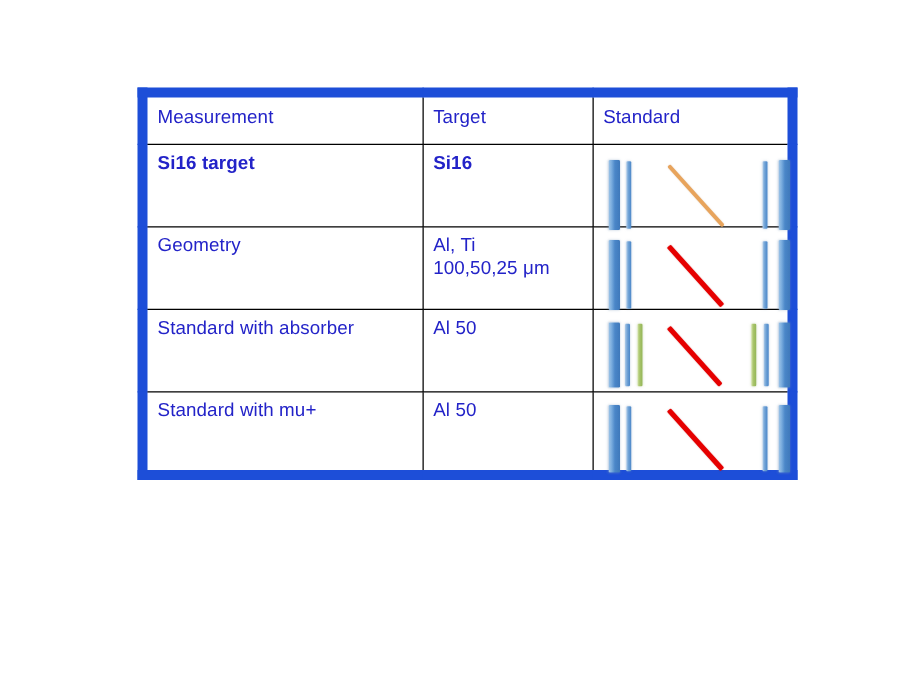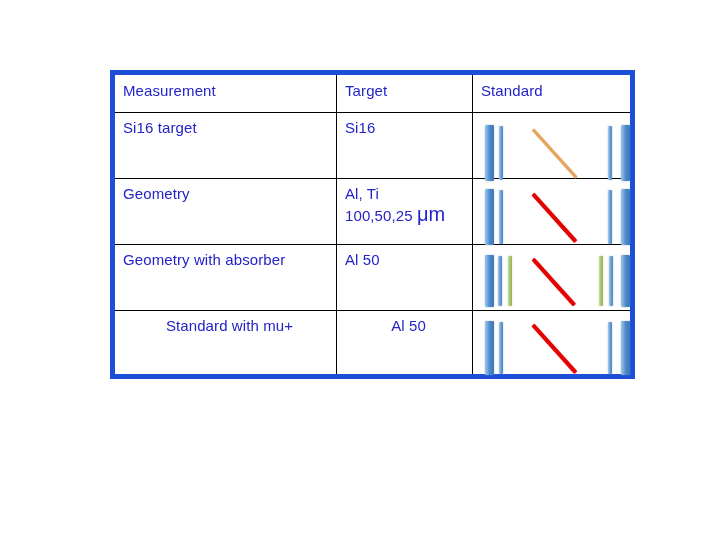--- a/index.html
+++ b/index.html
@@ -8,21 +8,21 @@
     font-family:"Liberation Sans",sans-serif;
     overflow:hidden;
   }
   #slide{position:relative;width:720px;height:540px;}
 
   table.geo-table{
     position:absolute;left:110px;top:70px;
     width:520px;
     border-collapse:collapse;
     table-layout:fixed;
-    border:5px solid #1d4ed8;
+    border:8px solid #1d4ed8;
   }
   table.geo-table td{
     border:1px solid #000000;
     vertical-align:top;
     padding:6px 0 0 8px;
     color:#2323c8;
     font-size:15px;
     line-height:1.18;
     letter-spacing:0.1px;
   }
@@ -80,21 +80,21 @@
   
   .down-arrow{position:absolute;width:16px;height:26px;}
   .down-arrow .shaft{
     position:absolute;left:5px;top:0;width:6px;height:14px;background:#e8111b;
   }
   .down-arrow .head{
     position:absolute;left:0;top:12px;width:0;height:0;
     border-left:8px solid transparent;border-right:8px solid transparent;
     border-top:14px solid #e8111b;
   }
-  .sub{font-size:20px;}
+  .sub{font-size:15px;}
 </style>
 </head>
 <body>
 
 <div id="slide">
 
   <table class="geo-table">
     <colgroup>
       <col class="c-measure">
         <col class="c-target">
@@ -102,21 +102,21 @@
     </colgroup>
     <tbody>
 
       <tr class="header-row">
         <td>Measurement</td>
         <td>Target</td>
         <td>Standard</td>
       </tr>
 
 
-      <tr class="body-row" style="height:66px;">
+      <tr class="body-row" style="height:66px;font-weight:bold;">
         <td>Si16 target</td>
         <td>Si16</td>
         <td class="geom-cell">
           <div class="geom-stage">
             <div class="bar thick" style="left:4px;top:6px;height:56px;"></div>
             <div class="bar thin" style="left:18px;top:7px;height:54px;"></div>
             <div class="diag orange" style="left:52px;top:9px;width:65px;transform:rotate(48deg);"></div>
             <div class="bar thin" style="left:127px;top:7px;height:54px;"></div>
             <div class="bar thick" style="left:140px;top:6px;height:56px;"></div>
           </div>
@@ -134,36 +134,36 @@
             <div class="bar thick" style="left:4px;top:4px;height:56px;"></div>
             <div class="bar thin" style="left:18px;top:5px;height:54px;"></div>
             <div class="diag red" style="left:52px;top:7px;width:64px;transform:rotate(48deg);"></div>
             <div class="bar thin" style="left:127px;top:5px;height:54px;"></div>
             <div class="bar thick" style="left:140px;top:4px;height:56px;"></div>
           </div>
         </td>
       </tr>
 
       <tr class="body-row" style="height:66px;">
-        <td>Geometry with absorber</td>
+        <td>Standard with absorber</td>
         <td>Al 50</td>
         <td class="geom-cell">
           <div class="geom-stage">
             <div class="bar thick" style="left:4px;top:4px;height:52px;"></div>
             <div class="bar thin" style="left:17px;top:5px;height:50px;"></div>
             <div class="bar green" style="left:27px;top:5px;height:50px;"></div>
             <div class="diag red" style="left:52px;top:6px;width:62px;transform:rotate(48deg);"></div>
             <div class="bar green" style="left:118px;top:5px;height:50px;"></div>
             <div class="bar thin" style="left:128px;top:5px;height:50px;"></div>
             <div class="bar thick" style="left:140px;top:4px;height:52px;"></div>
           </div>
         </td>
       </tr>
 
-      <tr class="body-row" style="height:66px;text-align:center;">
+      <tr class="body-row" style="height:66px;">
         <td>Standard with mu+</td>
         <td>Al 50</td>
         <td class="geom-cell">
           <div class="geom-stage">
             <div class="bar thick" style="left:4px;top:4px;height:54px;"></div>
             <div class="bar thin" style="left:18px;top:5px;height:52px;"></div>
             <div class="diag red" style="left:52px;top:6px;width:64px;transform:rotate(48deg);"></div>
             <div class="bar thin" style="left:127px;top:5px;height:52px;"></div>
             <div class="bar thick" style="left:140px;top:4px;height:54px;"></div>
           </div>

